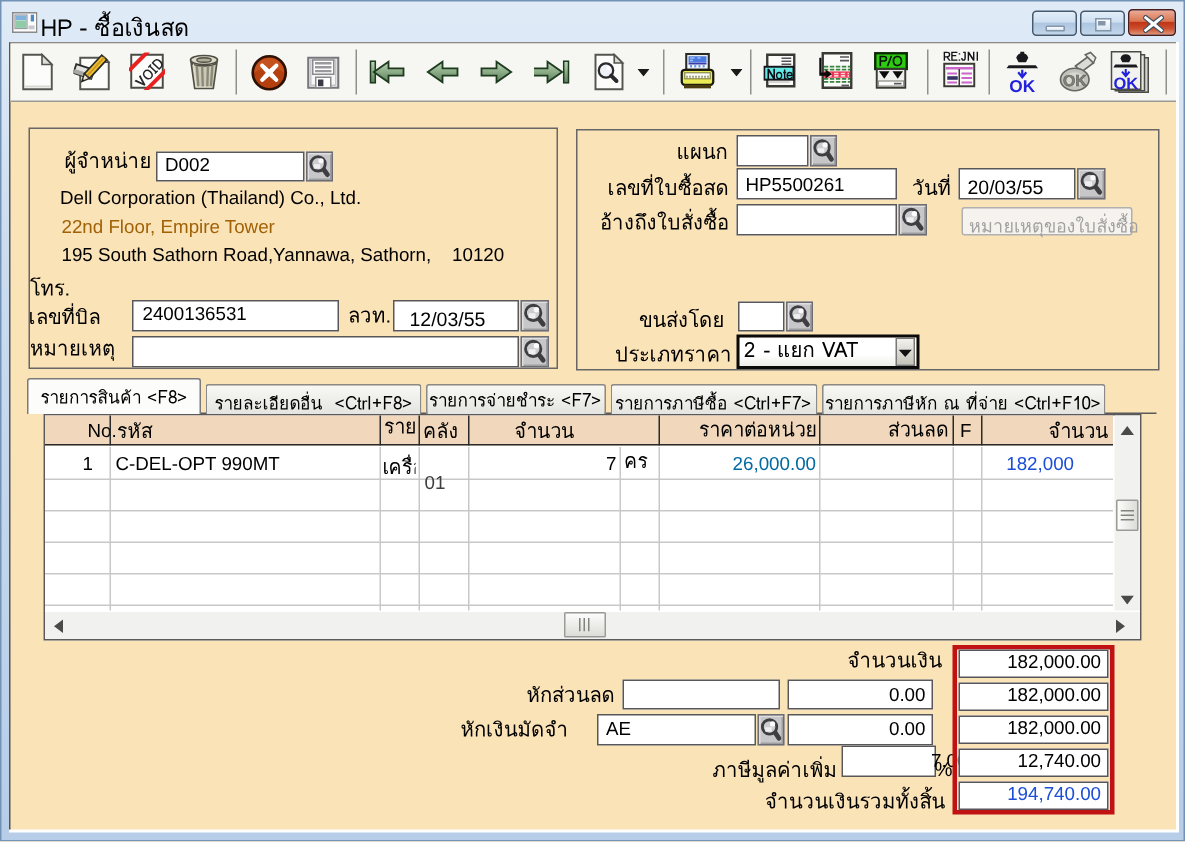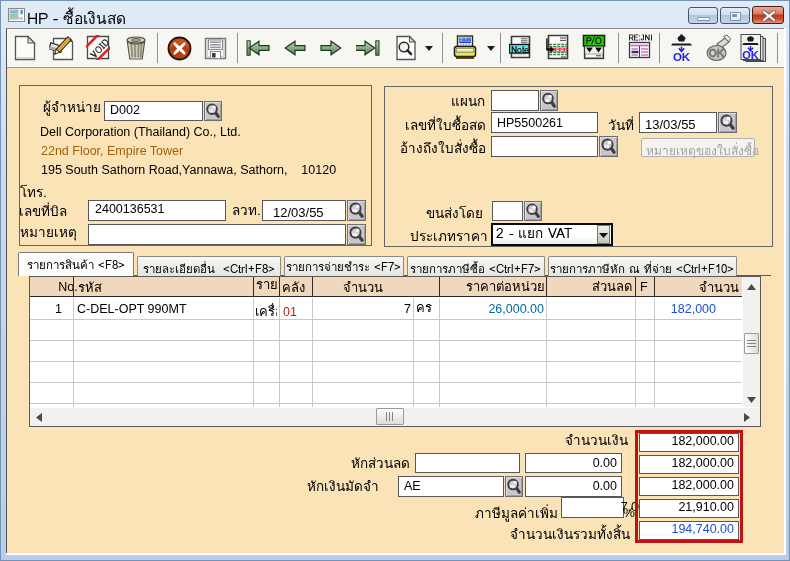--- a/index.html
+++ b/index.html
@@ -334,21 +334,21 @@
       </svg></div>
 <div style="position:absolute;left:405px;top:114px"><svg width="81" height="22" viewBox="0 0 81 22">
         <path d="M1.09 8.00L1.09 14.30C1.09 15.39 1.56 16.00 2.48 16.00C3.33 16.00 3.81 15.50 3.81 14.81C3.81 13.88 3.41 13.39 2.66 13.39C2.42 13.39 2.27 13.45 2.14 13.58L2.14 8.00ZM2.59 15.30C2.27 15.30 2.11 15.08 2.11 14.67C2.11 14.25 2.25 14.00 2.59 14.00C2.98 14.00 3.19 14.22 3.19 14.69C3.19 15.11 3.02 15.30 2.59 15.30ZM9.02 11.00C7.66 11.00 6.45 11.78 6.45 13.25L6.45 14.11C6.45 15.73 7.28 16.00 7.84 16.00C8.55 16.00 9.17 15.55 9.17 14.59C9.17 13.64 8.84 13.17 8.09 13.17C7.81 13.17 7.62 13.23 7.50 13.38L7.50 13.12C7.50 12.50 8.03 11.98 9.00 11.98C10.67 11.98 11.08 13.19 11.08 14.08L11.08 15.94L12.14 15.94L12.14 11.23C12.14 9.05 10.98 8.00 8.94 8.00C7.89 8.00 6.91 8.48 6.02 9.44L6.38 10.31C7.23 9.45 8.08 8.98 8.92 8.98C10.27 8.98 11.08 9.83 11.08 11.23L11.08 11.92C10.91 11.61 10.17 11.00 9.02 11.00ZM7.92 15.25C7.62 15.25 7.44 14.94 7.44 14.61C7.44 14.22 7.67 14.00 8.00 14.00C8.33 14.00 8.53 14.22 8.53 14.58C8.53 15.02 8.38 15.25 7.92 15.25ZM15.02 11.27C14.66 11.27 14.48 11.14 14.48 10.97C14.48 10.77 14.70 10.69 15.06 10.69C15.38 10.69 15.58 10.80 15.58 10.97C15.58 11.16 15.38 11.27 15.02 11.27ZM13.62 10.77C13.62 11.41 14.08 12.00 14.95 12.00C15.84 12.00 16.27 11.55 16.27 10.89C16.27 10.41 15.83 10.00 15.12 10.00C15.27 9.36 15.56 8.98 16.00 8.98C17.19 8.98 17.48 10.34 17.48 10.83C16.92 11.02 16.59 11.27 16.59 11.81L16.59 16.00L21.02 16.00L21.02 8.08L19.95 8.08L19.95 15.03L17.66 15.03L17.66 11.81C17.66 11.30 17.94 11.05 18.48 10.86C18.48 8.48 17.08 8.00 16.03 8.00C14.16 8.00 13.62 10.12 13.62 10.77ZM24.08 10.59L24.08 16.00L25.41 16.00L28.12 9.67C28.27 9.31 28.42 9.16 28.61 9.16C28.84 9.16 28.94 9.36 28.94 9.70L28.94 16.00L30.00 16.00L30.00 9.53C30.00 8.55 29.53 8.00 28.70 8.00C28.06 8.00 27.61 8.33 27.34 8.97L25.14 14.16L25.14 9.86C25.14 8.66 24.58 8.00 23.80 8.00C22.97 8.00 22.41 8.58 22.41 9.34C22.41 10.28 22.84 10.77 23.66 10.77C23.88 10.77 24.02 10.69 24.08 10.59ZM23.62 10.00C23.30 10.00 23.12 9.75 23.12 9.41C23.12 9.02 23.36 8.83 23.69 8.83C24.05 8.83 24.22 9.02 24.22 9.38C24.22 9.80 24.00 10.00 23.62 10.00ZM29.81 7.88C29.80 7.81 29.78 7.73 29.77 7.66L29.77 4.53L28.77 4.53L28.77 5.92C28.22 5.41 27.53 5.14 26.66 5.14C25.23 5.14 23.86 6.31 23.58 7.25C25.17 7.25 28.38 7.56 29.81 7.88ZM28.50 6.94C27.86 6.78 26.22 6.58 25.23 6.58C25.56 6.19 26.12 6.00 26.94 6.00C27.64 6.00 28.25 6.36 28.50 6.94ZM28.80 2.16L28.80 4.00L29.73 4.00L29.73 2.16ZM36.92 6.17C36.92 4.97 35.64 3.98 34.20 3.98C33.03 3.98 31.42 4.67 31.42 6.23C31.42 7.30 32.05 7.75 33.14 7.75C34.14 7.75 34.86 7.05 34.86 6.11C34.86 5.70 34.70 5.33 34.41 5.00C34.81 5.00 36.00 5.25 36.00 6.34C36.00 8.06 34.52 7.77 34.52 10.05L34.52 14.30C34.52 15.44 34.95 16.00 35.91 16.00C36.80 16.00 37.23 15.59 37.23 14.81C37.23 13.88 36.86 13.39 36.06 13.39C35.80 13.39 35.64 13.48 35.56 13.58L35.56 10.05C35.56 7.72 36.92 8.67 36.92 6.17ZM36.02 15.30C35.72 15.30 35.53 15.08 35.53 14.67C35.53 14.25 35.67 14.00 36.02 14.00C36.47 14.00 36.61 14.25 36.61 14.69C36.61 15.08 36.39 15.30 36.02 15.30ZM33.11 5.36C33.77 5.36 34.09 5.66 34.09 6.14C34.09 6.70 33.77 7.00 33.16 7.00C32.59 7.00 32.30 6.70 32.30 6.17C32.30 5.58 32.58 5.36 33.11 5.36ZM41.20 15.03L41.20 9.83C41.20 8.58 40.73 8.00 39.88 8.00C39.11 8.00 38.48 8.53 38.48 9.30C38.48 10.05 38.84 10.75 39.47 10.75C39.80 10.75 40.03 10.70 40.16 10.56L40.16 16.00L45.59 16.00L45.59 8.08L44.53 8.08L44.53 15.03ZM39.66 10.00C39.36 10.00 39.19 9.72 39.19 9.41C39.19 9.05 39.41 8.84 39.73 8.84C40.06 8.84 40.27 9.05 40.27 9.38C40.27 9.80 40.06 10.00 39.66 10.00ZM48.91 12.00C48.55 12.00 48.30 11.75 48.30 11.38C48.30 10.98 48.53 10.69 48.91 10.69C49.22 10.69 49.41 10.97 49.41 11.31C49.41 11.67 49.22 12.00 48.91 12.00ZM50.09 11.19C50.09 10.42 49.66 10.00 49.06 10.00C48.97 10.00 48.86 10.02 48.77 10.06C48.83 9.75 48.95 9.50 49.16 9.34L50.22 10.09L51.16 9.34C51.61 9.73 51.72 10.17 51.72 10.80C51.16 11.30 50.86 11.83 50.86 12.33L50.86 16.00L54.98 16.00L54.98 12.22C54.98 11.44 54.44 10.53 53.70 10.22C54.91 9.89 55.61 8.98 55.61 7.92L55.61 7.75L54.52 7.75L54.52 7.92C54.52 8.86 53.86 9.52 52.56 9.80C52.30 8.88 51.83 8.27 51.16 8.00L50.22 8.86C49.53 8.30 49.17 8.02 49.17 8.00C48.05 8.56 47.45 9.72 47.45 11.20C47.45 12.16 48.08 12.77 48.78 12.77C49.62 12.77 50.09 12.28 50.09 11.19ZM53.94 12.28L53.94 15.03L51.92 15.03L51.92 12.33C51.92 11.77 52.19 11.27 52.75 10.84C53.42 11.08 53.94 11.72 53.94 12.28ZM48.70 7.61C49.62 7.61 53.12 7.88 54.77 8.23L54.77 4.58L53.77 4.58L53.77 5.92C53.52 5.69 53.36 5.58 53.25 5.58L53.25 4.58L52.27 4.58L52.27 5.22C52.11 5.19 51.94 5.16 51.77 5.16C49.94 5.16 48.97 6.69 48.70 7.61ZM53.36 7.30C52.83 7.16 51.05 7.00 50.33 7.00C50.62 6.36 51.06 6.00 51.72 6.00C52.70 6.00 53.17 6.83 53.36 7.30ZM52.78 3.78C52.98 3.39 53.09 2.97 53.09 2.59C53.09 2.00 52.64 1.56 51.84 1.56C51.34 1.56 50.92 1.95 50.92 2.53C50.92 3.05 51.33 3.42 51.81 3.42C51.94 3.42 52.06 3.39 52.17 3.34C52.08 3.97 51.83 4.31 51.50 4.48L51.50 5.00C53.22 5.00 55.38 3.56 55.84 1.66L54.91 1.66C54.77 2.05 54.30 3.08 52.78 3.78ZM51.94 3.00C51.64 3.00 51.41 2.77 51.41 2.50C51.41 2.23 51.69 2.00 51.94 2.00C52.17 2.00 52.45 2.22 52.45 2.50C52.45 2.77 52.19 3.00 51.94 3.00ZM62.91 11.00C62.91 8.91 61.91 8.00 59.72 8.00C58.66 8.00 57.73 8.50 57.00 9.58L57.48 10.06C58.06 9.34 58.81 8.98 59.75 8.98C60.95 8.98 61.86 9.81 61.86 11.08L61.86 15.03L58.52 15.03L58.52 13.62C58.67 13.73 58.84 13.80 59.02 13.80C59.73 13.80 60.20 13.38 60.20 12.55C60.20 11.59 59.73 11.00 58.86 11.00C57.94 11.00 57.47 11.72 57.47 13.17L57.47 16.00L62.91 16.00ZM58.91 13.00C58.58 13.00 58.44 12.70 58.44 12.38C58.44 12.08 58.66 11.80 58.98 11.80C59.31 11.80 59.52 12.08 59.52 12.36C59.52 12.78 59.31 13.00 58.91 13.00ZM67.78 11.00C66.36 11.00 65.22 11.88 65.22 13.25L65.22 14.11C65.22 15.75 66.06 16.00 66.61 16.00C67.30 16.00 67.95 15.55 67.95 14.59C67.95 13.67 67.58 13.17 66.86 13.17C66.59 13.17 66.39 13.23 66.27 13.38L66.27 13.12C66.27 12.50 66.80 11.98 67.77 11.98C69.02 11.98 69.86 12.73 69.86 14.08L69.86 15.94L70.91 15.94L70.91 11.23C70.91 10.70 70.80 10.00 70.59 9.50C70.95 9.38 71.86 8.67 71.98 7.61L70.89 7.61C70.75 8.08 70.47 8.45 70.06 8.75C69.53 8.28 68.75 8.00 67.70 8.00C66.66 8.00 65.69 8.48 64.80 9.44L65.14 10.31C66.00 9.45 66.78 8.98 67.69 8.98C69.08 8.98 69.86 9.83 69.86 11.23L69.86 11.92C69.67 11.61 68.95 11.00 67.78 11.00ZM66.69 15.25C66.42 15.25 66.22 14.94 66.22 14.61C66.22 14.30 66.44 14.00 66.77 14.00C67.06 14.00 67.30 14.20 67.30 14.58C67.30 15.02 67.09 15.25 66.69 15.25ZM73.45 15.31L73.45 16.00L74.67 16.00C76.22 15.03 76.98 13.88 76.98 12.42C76.98 11.47 76.58 11.00 75.75 11.00C74.91 11.00 74.48 11.52 74.48 12.47C74.48 13.30 75.20 13.69 75.53 13.69C75.58 13.69 75.69 13.66 75.69 13.66C75.38 14.25 75.00 14.61 74.56 14.75C74.23 12.84 73.98 12.48 73.98 11.52C73.98 10.05 74.78 8.98 76.38 8.98C77.91 8.98 78.66 10.02 78.66 11.47L78.66 16.00L79.72 16.00L79.72 11.62C79.72 9.16 78.58 8.00 76.34 8.00C74.00 8.00 72.92 9.28 72.92 11.52C72.92 12.36 73.45 14.45 73.45 15.31ZM75.58 13.00C75.27 13.00 75.09 12.67 75.09 12.36C75.09 11.95 75.33 11.75 75.66 11.75C76.05 11.75 76.17 11.97 76.17 12.33C76.17 12.80 76.00 13.00 75.58 13.00Z" fill="#000000"></path>
       </svg></div>
 <div style="position:absolute;left:491px;top:112px;width:107px;height:21px;background:#fff;border:1px solid #58585A;"></div>
 <div style="position:absolute;left:497px;top:116.4px;font:12.5px 'Liberation Sans',sans-serif;color:#000;white-space:pre">HP5500261</div>
 <div style="position:absolute;left:608px;top:114px"><svg width="26" height="22" viewBox="0 0 26 22">
         <path d="M3.59 8.00C2.48 8.00 1.42 8.53 0.62 9.50L1.11 9.94C1.81 9.28 2.64 8.98 3.59 8.98C4.59 8.98 5.48 9.36 5.48 10.84L5.48 13.42C5.36 13.30 5.17 13.23 4.92 13.23C4.14 13.23 3.81 13.88 3.81 14.73C3.81 15.42 4.36 16.00 5.20 16.00C6.08 16.00 6.55 15.42 6.55 14.17L6.55 10.81C6.55 8.91 5.44 8.00 3.59 8.00ZM4.98 15.20C4.70 15.20 4.52 14.91 4.52 14.58C4.52 14.22 4.70 14.00 5.06 14.00C5.42 14.00 5.59 14.22 5.59 14.55C5.59 14.98 5.39 15.20 4.98 15.20ZM5.06 8.00C6.84 8.00 7.89 7.05 7.89 5.44L7.12 5.44C7.12 6.66 6.34 7.20 5.33 7.20C5.14 7.20 4.95 7.17 4.75 7.11C5.03 6.94 5.20 6.72 5.20 6.44C5.20 5.80 4.83 5.41 4.12 5.41C3.42 5.41 3.02 5.80 3.02 6.38C3.02 7.66 4.20 8.00 5.06 8.00ZM4.06 6.84C3.78 6.84 3.64 6.62 3.64 6.41C3.64 6.11 3.84 6.00 4.12 6.00C4.41 6.00 4.58 6.16 4.58 6.39C4.58 6.69 4.41 6.84 4.06 6.84ZM10.39 10.58L10.39 15.94L11.41 15.94L14.48 14.47C14.48 15.39 14.80 16.00 15.53 16.00C16.42 16.00 16.89 15.58 16.89 14.69C16.89 13.67 16.44 13.06 15.53 13.00L15.53 8.08L14.48 8.08L14.48 13.48L11.45 14.86L11.45 9.84C11.45 8.64 10.97 8.00 10.11 8.00C9.20 8.00 8.70 8.47 8.70 9.44C8.70 10.27 9.23 10.77 9.89 10.77C10.14 10.77 10.31 10.69 10.39 10.58ZM15.53 13.98C15.78 13.98 16.14 14.23 16.14 14.70C16.14 15.06 16.02 15.27 15.80 15.27C15.59 15.27 15.53 15.12 15.53 14.91ZM9.86 10.00C9.55 10.00 9.39 9.72 9.39 9.41C9.39 9.00 9.61 8.83 9.94 8.83C10.28 8.83 10.47 9.06 10.47 9.38C10.47 9.80 10.27 10.00 9.86 10.00ZM19.08 10.59L19.08 16.00L20.41 16.00L23.12 9.67C23.27 9.31 23.42 9.16 23.61 9.16C23.84 9.16 23.94 9.36 23.94 9.70L23.94 16.00L25.00 16.00L25.00 9.53C25.00 8.55 24.53 8.00 23.70 8.00C23.06 8.00 22.61 8.33 22.34 8.97L20.14 14.16L20.14 9.86C20.14 8.66 19.58 8.00 18.80 8.00C17.97 8.00 17.41 8.58 17.41 9.34C17.41 10.28 17.84 10.77 18.66 10.77C18.88 10.77 19.02 10.69 19.08 10.59ZM18.62 10.00C18.30 10.00 18.12 9.75 18.12 9.41C18.12 9.02 18.36 8.83 18.69 8.83C19.05 8.83 19.22 9.02 19.22 9.38C19.22 9.80 19.00 10.00 18.62 10.00ZM24.81 7.88C24.80 7.81 24.78 7.73 24.77 7.66L24.77 4.53L23.77 4.53L23.77 5.92C23.22 5.41 22.53 5.14 21.66 5.14C20.23 5.14 18.86 6.31 18.58 7.25C20.17 7.25 23.38 7.56 24.81 7.88ZM23.50 6.94C22.86 6.78 21.22 6.58 20.23 6.58C20.56 6.19 21.12 6.00 21.94 6.00C22.64 6.00 23.25 6.36 23.50 6.94ZM23.80 2.16L23.80 4.00L24.73 4.00L24.73 2.16Z" fill="#000000"></path>
       </svg></div>
 <div style="position:absolute;left:639px;top:112px;width:78px;height:21px;background:#fff;border:1px solid #58585A;"></div>
-<div style="position:absolute;left:645px;top:116.5px;font:13px 'Liberation Sans',sans-serif;color:#000;white-space:pre">13/03/55</div>
+<div style="position:absolute;left:645px;top:116.5px;font:13px 'Liberation Sans',sans-serif;color:#000;white-space:pre">20/03/55</div>
 <div style="position:absolute;left:718px;top:112px;width:19px;height:21px;border:1px solid #6E6E72;background:#C7C7C9;box-shadow:inset 1px 1px 0 #DFDFE1,inset -1px -1px 0 #9F9FA3"><svg width="17" height="19" viewBox="0 0 17 19">
         <line x1="11.305" y1="11.425" x2="14.11" y2="15.200000000000001" stroke="#3E3E42" stroke-width="3.2" stroke-linecap="round"></line>
         <circle cx="7.48" cy="7.6000000000000005" r="5.1" fill="#CDCDCF" stroke="#3E3E42" stroke-width="1.9"></circle>
         <circle cx="9.622" cy="5.458" r="1.8359999999999999" fill="#FBFBFD"></circle>
         <rect x="4.420000000000001" y="7.855" width="4.59" height="3.162" fill="#EFEFF1"></rect>
       </svg></div>
 <div style="position:absolute;left:400px;top:137px"><svg width="86" height="22" viewBox="0 0 86 22">
         <path d="M6.91 11.00C6.91 8.91 5.91 8.00 3.72 8.00C2.66 8.00 1.73 8.50 1.00 9.58L1.48 10.06C2.06 9.34 2.81 8.98 3.75 8.98C4.95 8.98 5.86 9.81 5.86 11.08L5.86 15.03L2.52 15.03L2.52 13.62C2.67 13.73 2.84 13.80 3.02 13.80C3.73 13.80 4.20 13.38 4.20 12.55C4.20 11.59 3.73 11.00 2.86 11.00C1.94 11.00 1.47 11.72 1.47 13.17L1.47 16.00L6.91 16.00ZM2.91 13.00C2.58 13.00 2.44 12.70 2.44 12.38C2.44 12.08 2.66 11.80 2.98 11.80C3.31 11.80 3.52 12.08 3.52 12.36C3.52 12.78 3.31 13.00 2.91 13.00ZM3.61 6.00C3.38 6.00 3.17 5.77 3.17 5.50C3.17 5.22 3.41 5.00 3.61 5.00C3.83 5.00 4.03 5.25 4.03 5.50C4.03 5.77 3.83 6.00 3.61 6.00ZM4.44 6.86C4.62 6.47 4.75 6.09 4.75 5.62C4.75 5.22 4.58 4.47 3.50 4.47C3.05 4.47 2.58 4.89 2.58 5.45C2.58 6.30 3.08 6.47 3.45 6.47C3.61 6.47 3.73 6.44 3.84 6.39C3.80 6.67 3.66 7.30 3.16 7.48L3.16 8.00C5.53 7.89 7.12 6.25 7.50 4.56L6.56 4.56C6.44 4.95 5.95 6.17 4.44 6.86ZM11.59 8.00C10.27 8.00 9.36 8.70 8.91 10.14L9.69 10.28C10.06 9.44 10.73 8.98 11.59 8.98C12.66 8.98 13.23 9.69 13.23 10.89L13.23 16.00L14.30 16.00L14.30 10.72C14.30 9.08 13.22 8.00 11.59 8.00ZM21.62 14.08L21.62 9.83C21.62 8.67 21.14 8.00 20.28 8.00C19.42 8.00 18.89 8.61 18.89 9.45C18.89 10.27 19.30 10.75 19.98 10.75C20.27 10.75 20.47 10.69 20.58 10.56L20.58 14.08C20.58 14.67 20.27 15.03 19.64 15.03C19.05 15.03 18.66 14.70 18.55 14.08L18.14 11.47L16.95 10.91L17.48 14.08C17.72 15.39 18.45 16.00 19.64 16.00C20.97 16.00 21.62 15.38 21.62 14.08ZM20.08 10.00C19.77 10.00 19.55 9.72 19.55 9.42C19.55 9.08 19.77 8.86 20.09 8.86C20.39 8.86 20.62 9.06 20.62 9.39C20.62 9.73 20.42 10.00 20.08 10.00ZM29.11 15.94L30.16 15.94L30.16 11.27C30.16 9.09 29.08 8.00 27.14 8.00C25.61 8.00 24.50 8.80 23.81 10.44C24.50 10.59 24.94 10.88 25.11 11.28C24.55 11.80 24.27 12.42 24.27 13.16L24.27 14.12C24.27 15.38 24.77 16.00 25.61 16.00C26.47 16.00 26.98 15.48 26.98 14.53C26.98 13.69 26.66 13.19 25.81 13.19C25.59 13.19 25.42 13.25 25.31 13.38L25.31 13.16C25.31 12.44 25.62 11.83 26.23 11.34C25.92 10.70 25.50 10.33 24.98 10.22C25.47 9.41 26.19 8.98 27.14 8.98C28.41 8.98 29.11 9.84 29.11 11.38ZM25.67 15.25C25.36 15.25 25.20 14.94 25.20 14.61C25.20 14.23 25.42 14.00 25.75 14.00C26.03 14.00 26.28 14.23 26.28 14.58C26.28 15.02 26.11 15.25 25.67 15.25ZM29.81 7.62C29.75 7.33 29.70 7.12 29.66 7.00C30.47 7.00 30.91 6.52 30.91 6.02C30.91 5.52 30.41 5.00 29.69 5.00C29.05 5.00 28.67 5.33 28.58 5.83C28.09 5.38 27.28 5.16 26.66 5.16C24.86 5.16 23.84 6.08 23.58 7.00C25.17 7.00 28.38 7.31 29.81 7.62ZM29.69 5.75C30.05 5.75 30.17 5.92 30.17 6.02C30.17 6.19 29.94 6.30 29.69 6.30C29.38 6.30 29.22 6.19 29.22 6.02C29.22 5.86 29.39 5.75 29.69 5.75ZM28.53 6.77C27.97 6.62 26.25 6.41 25.22 6.41C25.45 6.12 25.98 6.00 26.72 6.00C27.67 6.00 28.30 6.19 28.53 6.77ZM36.62 14.08L36.62 9.83C36.62 8.67 36.14 8.00 35.28 8.00C34.42 8.00 33.89 8.61 33.89 9.45C33.89 10.27 34.30 10.75 34.98 10.75C35.27 10.75 35.47 10.69 35.58 10.56L35.58 14.08C35.58 14.67 35.27 15.03 34.64 15.03C34.05 15.03 33.66 14.70 33.55 14.08L33.14 11.47L31.95 10.91L32.48 14.08C32.72 15.39 33.45 16.00 34.64 16.00C35.97 16.00 36.62 15.38 36.62 14.08ZM35.08 10.00C34.77 10.00 34.55 9.72 34.55 9.42C34.55 9.08 34.77 8.86 35.09 8.86C35.39 8.86 35.62 9.06 35.62 9.39C35.62 9.73 35.42 10.00 35.08 10.00ZM43.92 6.17C43.92 4.97 42.64 3.98 41.20 3.98C40.03 3.98 38.42 4.67 38.42 6.23C38.42 7.30 39.05 7.75 40.14 7.75C41.14 7.75 41.86 7.05 41.86 6.11C41.86 5.70 41.70 5.33 41.41 5.00C41.81 5.00 43.00 5.25 43.00 6.34C43.00 8.06 41.52 7.77 41.52 10.05L41.52 14.30C41.52 15.44 41.95 16.00 42.91 16.00C43.80 16.00 44.23 15.59 44.23 14.81C44.23 13.88 43.86 13.39 43.06 13.39C42.80 13.39 42.64 13.48 42.56 13.58L42.56 10.05C42.56 7.72 43.92 8.67 43.92 6.17ZM43.02 15.30C42.72 15.30 42.53 15.08 42.53 14.67C42.53 14.25 42.67 14.00 43.02 14.00C43.47 14.00 43.61 14.25 43.61 14.69C43.61 15.08 43.39 15.30 43.02 15.30ZM40.11 5.36C40.77 5.36 41.09 5.66 41.09 6.14C41.09 6.70 40.77 7.00 40.16 7.00C39.59 7.00 39.30 6.70 39.30 6.17C39.30 5.58 39.58 5.36 40.11 5.36ZM48.20 15.03L48.20 9.83C48.20 8.58 47.73 8.00 46.88 8.00C46.11 8.00 45.48 8.53 45.48 9.30C45.48 10.05 45.84 10.75 46.47 10.75C46.80 10.75 47.03 10.70 47.16 10.56L47.16 16.00L52.59 16.00L52.59 8.08L51.53 8.08L51.53 15.03ZM46.66 10.00C46.36 10.00 46.19 9.72 46.19 9.41C46.19 9.05 46.41 8.84 46.73 8.84C47.06 8.84 47.27 9.05 47.27 9.38C47.27 9.80 47.06 10.00 46.66 10.00ZM57.78 11.00C56.36 11.00 55.22 11.88 55.22 13.25L55.22 14.11C55.22 15.75 56.06 16.00 56.61 16.00C57.30 16.00 57.95 15.55 57.95 14.59C57.95 13.67 57.58 13.17 56.86 13.17C56.59 13.17 56.39 13.23 56.27 13.38L56.27 13.12C56.27 12.50 56.80 11.98 57.77 11.98C59.02 11.98 59.86 12.73 59.86 14.08L59.86 15.94L60.91 15.94L60.91 11.23C60.91 10.70 60.80 10.00 60.59 9.50C60.95 9.38 61.86 8.67 61.98 7.61L60.89 7.61C60.75 8.08 60.47 8.45 60.06 8.75C59.53 8.28 58.75 8.00 57.70 8.00C56.66 8.00 55.69 8.48 54.80 9.44L55.14 10.31C56.00 9.45 56.78 8.98 57.69 8.98C59.08 8.98 59.86 9.83 59.86 11.23L59.86 11.92C59.67 11.61 58.95 11.00 57.78 11.00ZM56.69 15.25C56.42 15.25 56.22 14.94 56.22 14.61C56.22 14.30 56.44 14.00 56.77 14.00C57.06 14.00 57.30 14.20 57.30 14.58C57.30 15.02 57.09 15.25 56.69 15.25ZM59.06 8.00C60.84 8.00 61.89 7.05 61.89 5.44L61.12 5.44C61.12 6.66 60.34 7.20 59.33 7.20C59.14 7.20 58.95 7.17 58.75 7.11C59.03 6.94 59.20 6.72 59.20 6.44C59.20 5.80 58.83 5.41 58.12 5.41C57.42 5.41 57.02 5.80 57.02 6.38C57.02 7.66 58.20 8.00 59.06 8.00ZM58.06 6.84C57.78 6.84 57.64 6.62 57.64 6.41C57.64 6.11 57.84 6.00 58.12 6.00C58.41 6.00 58.58 6.16 58.58 6.39C58.58 6.69 58.41 6.84 58.06 6.84ZM59.80 2.16L59.80 4.00L60.73 4.00L60.73 2.16ZM67.62 14.08L67.62 9.83C67.62 8.67 67.14 8.00 66.28 8.00C65.42 8.00 64.89 8.61 64.89 9.45C64.89 10.27 65.30 10.75 65.98 10.75C66.27 10.75 66.47 10.69 66.58 10.56L66.58 14.08C66.58 14.67 66.27 15.03 65.64 15.03C65.05 15.03 64.66 14.70 64.55 14.08L64.14 11.47L62.95 10.91L63.48 14.08C63.72 15.39 64.45 16.00 65.64 16.00C66.97 16.00 67.62 15.38 67.62 14.08ZM66.08 10.00C65.77 10.00 65.55 9.72 65.55 9.42C65.55 9.08 65.77 8.86 66.09 8.86C66.39 8.86 66.62 9.06 66.62 9.39C66.62 9.73 66.42 10.00 66.08 10.00ZM70.91 12.00C70.55 12.00 70.30 11.75 70.30 11.38C70.30 10.98 70.53 10.69 70.91 10.69C71.22 10.69 71.41 10.97 71.41 11.31C71.41 11.67 71.22 12.00 70.91 12.00ZM72.09 11.19C72.09 10.42 71.66 10.00 71.06 10.00C70.97 10.00 70.86 10.02 70.77 10.06C70.83 9.75 70.95 9.50 71.16 9.34L72.22 10.09L73.16 9.34C73.61 9.73 73.72 10.17 73.72 10.80C73.16 11.30 72.86 11.83 72.86 12.33L72.86 16.00L76.98 16.00L76.98 12.22C76.98 11.44 76.44 10.53 75.70 10.22C76.91 9.89 77.61 8.98 77.61 7.92L77.61 7.75L76.52 7.75L76.52 7.92C76.52 8.86 75.86 9.52 74.56 9.80C74.30 8.88 73.83 8.27 73.16 8.00L72.22 8.86C71.53 8.30 71.17 8.02 71.17 8.00C70.05 8.56 69.45 9.72 69.45 11.20C69.45 12.16 70.08 12.77 70.78 12.77C71.62 12.77 72.09 12.28 72.09 11.19ZM75.94 12.28L75.94 15.03L73.92 15.03L73.92 12.33C73.92 11.77 74.19 11.27 74.75 10.84C75.42 11.08 75.94 11.72 75.94 12.28ZM70.70 7.61C71.62 7.61 75.12 7.88 76.77 8.23L76.77 4.58L75.77 4.58L75.77 5.92C75.52 5.69 75.36 5.58 75.25 5.58L75.25 4.58L74.27 4.58L74.27 5.22C74.11 5.19 73.94 5.16 73.77 5.16C71.94 5.16 70.97 6.69 70.70 7.61ZM75.36 7.30C74.83 7.16 73.05 7.00 72.33 7.00C72.62 6.36 73.06 6.00 73.72 6.00C74.70 6.00 75.17 6.83 75.36 7.30ZM74.78 3.78C74.98 3.39 75.09 2.97 75.09 2.59C75.09 2.00 74.64 1.56 73.84 1.56C73.34 1.56 72.92 1.95 72.92 2.53C72.92 3.05 73.33 3.42 73.81 3.42C73.94 3.42 74.06 3.39 74.17 3.34C74.08 3.97 73.83 4.31 73.50 4.48L73.50 5.00C75.22 5.00 77.38 3.56 77.84 1.66L76.91 1.66C76.77 2.05 76.30 3.08 74.78 3.78ZM73.94 3.00C73.64 3.00 73.41 2.77 73.41 2.50C73.41 2.23 73.69 2.00 73.94 2.00C74.17 2.00 74.45 2.22 74.45 2.50C74.45 2.77 74.19 3.00 73.94 3.00ZM84.91 11.00C84.91 8.91 83.91 8.00 81.72 8.00C80.66 8.00 79.73 8.50 79.00 9.58L79.48 10.06C80.06 9.34 80.81 8.98 81.75 8.98C82.95 8.98 83.86 9.81 83.86 11.08L83.86 15.03L80.52 15.03L80.52 13.62C80.67 13.73 80.84 13.80 81.02 13.80C81.73 13.80 82.20 13.38 82.20 12.55C82.20 11.59 81.73 11.00 80.86 11.00C79.94 11.00 79.47 11.72 79.47 13.17L79.47 16.00L84.91 16.00ZM80.91 13.00C80.58 13.00 80.44 12.70 80.44 12.38C80.44 12.08 80.66 11.80 80.98 11.80C81.31 11.80 81.52 12.08 81.52 12.36C81.52 12.78 81.31 13.00 80.91 13.00Z" fill="#000000"></path>
       </svg></div>
 <div style="position:absolute;left:491px;top:136px;width:107px;height:21px;background:#fff;border:1px solid #58585A;"></div>
@@ -449,21 +449,21 @@
     <div style="position:absolute;left:30px;top:319px;width:712px;height:1px;background:#C8C8C8"></div>
     <div style="position:absolute;left:30px;top:340px;width:712px;height:1px;background:#C8C8C8"></div>
     <div style="position:absolute;left:30px;top:361px;width:712px;height:1px;background:#C8C8C8"></div>
     <div style="position:absolute;left:30px;top:382px;width:712px;height:1px;background:#C8C8C8"></div>
     <div style="position:absolute;left:30px;top:403px;width:712px;height:1px;background:#C8C8C8"></div>
     <div style="position:absolute;left:62px;top:301.6px;font:12.5px 'Liberation Sans',sans-serif;color:#000;white-space:pre;transform:translateX(-100%)">1</div>
     <div style="position:absolute;left:77px;top:301.6px;font:12.5px 'Liberation Sans',sans-serif;color:#000;white-space:pre">C-DEL-OPT 990MT</div>
     <div style="position:absolute;left:255px;top:301px;width:22px;overflow:hidden"><svg width="34" height="21" viewBox="0 0 34 21">
         <path d="M1.05 7.00L1.05 13.30C1.05 14.42 1.50 15.00 2.39 15.00C3.20 15.00 3.67 14.52 3.67 13.83C3.67 12.88 3.28 12.42 2.55 12.42C2.33 12.42 2.17 12.47 2.06 12.59L2.06 7.00ZM2.50 14.33C2.19 14.33 2.03 14.11 2.03 13.69C2.03 13.27 2.17 13.00 2.50 13.00C2.88 13.00 3.08 13.22 3.08 13.70C3.08 14.12 2.91 14.33 2.50 14.33ZM8.56 10.00C8.12 10.00 6.80 10.30 6.41 13.33C6.19 12.39 6.05 11.50 6.05 10.64C6.05 9.06 6.80 7.95 8.31 7.95C9.81 7.95 10.56 9.06 10.56 10.61L10.56 15.00L11.58 15.00L11.58 10.61C11.58 8.16 10.45 7.00 8.28 7.00C6.12 7.00 5.03 8.20 5.03 10.47C5.03 12.09 5.55 12.94 5.55 14.30L5.55 15.00L6.88 15.00C7.11 13.84 7.39 12.91 7.73 12.23C7.89 12.56 8.27 12.75 8.66 12.75C9.22 12.75 9.83 12.36 9.83 11.31C9.83 10.66 9.58 10.00 8.56 10.00ZM8.67 12.00C8.34 12.00 8.16 11.75 8.16 11.39C8.16 11.00 8.36 10.78 8.70 10.78C9.03 10.78 9.20 11.05 9.20 11.39C9.20 11.70 9.03 12.00 8.67 12.00ZM15.20 8.86C15.47 8.25 15.97 7.95 16.55 7.95C17.64 8.41 17.91 8.95 18.97 8.95C19.12 8.95 19.25 8.94 19.36 8.89L19.59 7.95C19.42 7.98 19.27 8.00 19.09 8.00C18.27 7.55 17.73 7.00 16.62 7.00C15.09 7.00 14.09 7.83 13.66 9.64C15.19 9.89 16.30 10.14 16.98 10.39C17.41 10.55 17.58 11.00 17.58 11.30L17.58 12.47C17.45 12.36 17.28 12.33 17.06 12.33C16.42 12.33 16.11 12.88 16.11 13.66C16.11 14.58 16.53 15.00 17.33 15.00C18.31 15.00 18.59 14.45 18.59 12.84L18.59 10.98C18.59 9.81 17.34 9.34 15.20 8.86ZM17.25 14.25C17.03 14.25 16.80 13.94 16.80 13.61C16.80 13.22 16.98 13.00 17.33 13.00C17.67 13.00 17.83 13.30 17.83 13.58C17.83 14.02 17.62 14.25 17.25 14.25ZM12.98 6.58C13.86 6.58 17.22 6.84 18.81 7.19L18.81 3.64L17.86 3.64L17.86 4.92C17.61 4.70 17.45 4.59 17.36 4.59L17.36 3.62L16.41 3.62L16.41 4.25C16.25 4.22 16.09 4.19 15.92 4.19C14.16 4.19 13.23 5.69 12.98 6.58ZM17.45 6.28C16.95 6.16 15.22 6.00 14.53 6.00C14.81 5.36 15.25 5.00 15.88 5.00C16.83 5.00 17.28 5.83 17.45 6.28ZM17.15 2.00L17.15 3.78L18.06 3.78L18.06 2.00ZM26.66 10.00C26.66 7.88 25.69 7.00 23.58 7.00C22.55 7.00 21.67 7.48 20.95 8.55L21.42 9.05C21.98 8.31 22.72 7.95 23.61 7.95C24.77 7.95 25.64 8.80 25.64 10.08L25.64 14.06L22.42 14.06L22.42 12.61C22.58 12.72 22.73 12.77 22.91 12.77C23.59 12.77 24.05 12.36 24.05 11.53C24.05 10.56 23.59 10.00 22.77 10.00C21.86 10.00 21.41 10.69 21.41 12.17L21.41 15.00L26.66 15.00ZM22.80 12.00C22.48 12.00 22.34 11.70 22.34 11.36C22.34 11.06 22.56 10.77 22.88 10.77C23.19 10.77 23.38 11.06 23.38 11.34C23.38 11.78 23.19 12.00 22.80 12.00ZM33.42 13.11L33.42 8.81C33.42 7.64 32.94 7.00 32.12 7.00C31.30 7.00 30.78 7.58 30.78 8.44C30.78 9.27 31.17 9.72 31.83 9.72C32.11 9.72 32.30 9.66 32.41 9.55L32.41 13.11C32.41 13.70 32.11 14.06 31.50 14.06C30.94 14.06 30.55 13.73 30.45 13.11L30.06 10.45L28.91 9.89L29.44 13.11C29.66 14.42 30.36 15.00 31.50 15.00C32.78 15.00 33.42 14.41 33.42 13.11ZM31.92 9.00C31.62 9.00 31.41 8.72 31.41 8.41C31.41 8.05 31.62 7.83 31.95 7.83C32.23 7.83 32.45 8.03 32.45 8.38C32.45 8.72 32.27 9.00 31.92 9.00Z" fill="#000000"></path>
       </svg></div>
-    <div style="position:absolute;left:283px;top:305px;font:12.5px 'Liberation Sans',sans-serif;color:#b91c1c;white-space:pre">01</div>
+    <div style="position:absolute;left:283px;top:315px;font:12.5px 'Liberation Sans',sans-serif;color:#404040;white-space:pre">01</div>
     <div style="position:absolute;left:411px;top:301.6px;font:12.5px 'Liberation Sans',sans-serif;color:#000;white-space:pre;transform:translateX(-100%)">7</div>
     <div style="position:absolute;left:416px;top:297px"><svg width="16" height="21" viewBox="0 0 16 21">
         <path d="M4.56 10.00C4.12 10.00 2.80 10.30 2.41 13.33C2.19 12.39 2.05 11.50 2.05 10.64C2.05 9.06 2.80 7.95 4.31 7.95C5.81 7.95 6.56 9.06 6.56 10.61L6.56 15.00L7.58 15.00L7.58 10.61C7.58 8.16 6.45 7.00 4.28 7.00C2.12 7.00 1.03 8.20 1.03 10.47C1.03 12.09 1.55 12.94 1.55 14.30L1.55 15.00L2.88 15.00C3.11 13.84 3.39 12.91 3.73 12.23C3.89 12.56 4.27 12.75 4.66 12.75C5.22 12.75 5.83 12.36 5.83 11.31C5.83 10.66 5.58 10.00 4.56 10.00ZM4.67 12.00C4.34 12.00 4.16 11.75 4.16 11.39C4.16 11.00 4.36 10.78 4.70 10.78C5.03 10.78 5.20 11.05 5.20 11.39C5.20 11.70 5.03 12.00 4.67 12.00ZM11.20 8.86C11.47 8.25 11.97 7.95 12.55 7.95C13.64 8.41 13.91 8.95 14.97 8.95C15.12 8.95 15.25 8.94 15.36 8.89L15.59 7.95C15.42 7.98 15.27 8.00 15.09 8.00C14.27 7.55 13.73 7.00 12.62 7.00C11.09 7.00 10.09 7.83 9.66 9.64C11.19 9.89 12.30 10.14 12.98 10.39C13.41 10.55 13.58 11.00 13.58 11.30L13.58 12.47C13.45 12.36 13.28 12.33 13.06 12.33C12.42 12.33 12.11 12.88 12.11 13.66C12.11 14.58 12.53 15.00 13.33 15.00C14.31 15.00 14.59 14.45 14.59 12.84L14.59 10.98C14.59 9.81 13.34 9.34 11.20 8.86ZM13.25 14.25C13.03 14.25 12.80 13.94 12.80 13.61C12.80 13.22 12.98 13.00 13.33 13.00C13.67 13.00 13.83 13.30 13.83 13.58C13.83 14.02 13.62 14.25 13.25 14.25Z" fill="#000000"></path>
       </svg></div>
     <div style="position:absolute;left:544px;top:301.6px;font:12.5px 'Liberation Sans',sans-serif;color:#0369a1;white-space:pre;transform:translateX(-100%)">26,000.00</div>
     <div style="position:absolute;left:716px;top:301.6px;font:12.5px 'Liberation Sans',sans-serif;color:#1d4ed8;white-space:pre;transform:translateX(-100%)">182,000</div>
     <div style="position:absolute;left:743px;top:277px;width:17px;height:130px;background:#F1F1EF"></div>
     <svg style="position:absolute;left:747px;top:284px" width="9" height="6">
       <path d="M4.5 0 L9 6 H0 Z" fill="#4A4A4A"></path>
     </svg>
@@ -525,15 +525,15 @@
         <path d="M4.14 14.12L4.14 12.62C4.14 11.55 3.69 11.00 2.80 11.00C1.94 11.00 1.41 11.55 1.41 12.45C1.41 13.25 1.94 13.73 2.58 13.73C2.84 13.73 3.00 13.66 3.08 13.55L3.08 14.12C3.08 15.36 3.70 16.00 4.92 16.00C6.16 16.00 6.77 15.38 6.77 14.14L6.77 11.09C6.77 8.97 5.66 8.00 3.77 8.00C2.56 8.00 1.52 8.55 0.62 9.70L1.22 10.27C1.94 9.45 2.78 8.98 3.77 8.98C4.95 8.98 5.72 9.92 5.72 11.27L5.72 14.14C5.72 14.72 5.45 15.03 4.92 15.03C4.41 15.03 4.14 14.72 4.14 14.12ZM2.56 13.00C2.28 13.00 2.09 12.72 2.09 12.42C2.09 12.08 2.31 11.86 2.66 11.86C2.97 11.86 3.17 12.11 3.17 12.39C3.17 12.80 2.97 13.00 2.56 13.00ZM6.02 5.00C5.09 5.00 4.52 5.61 4.52 6.50C4.52 7.47 5.12 8.00 6.02 8.00C7.02 8.00 7.56 7.41 7.56 6.50C7.56 5.61 6.97 5.00 6.02 5.00ZM6.05 5.98C6.39 5.98 6.62 6.17 6.62 6.53C6.62 6.88 6.39 7.09 6.05 7.09C5.69 7.09 5.48 6.89 5.48 6.53C5.48 6.19 5.70 5.98 6.05 5.98ZM11.59 8.00C10.27 8.00 9.36 8.70 8.91 10.14L9.69 10.28C10.06 9.44 10.73 8.98 11.59 8.98C12.66 8.98 13.23 9.69 13.23 10.89L13.23 16.00L14.30 16.00L14.30 10.72C14.30 9.08 13.22 8.00 11.59 8.00ZM18.39 10.58L18.39 15.94L19.41 15.94L22.48 14.47C22.48 15.39 22.80 16.00 23.53 16.00C24.42 16.00 24.89 15.58 24.89 14.69C24.89 13.67 24.44 13.06 23.53 13.00L23.53 8.08L22.48 8.08L22.48 13.48L19.45 14.86L19.45 9.84C19.45 8.64 18.97 8.00 18.11 8.00C17.20 8.00 16.70 8.47 16.70 9.44C16.70 10.27 17.23 10.77 17.89 10.77C18.14 10.77 18.31 10.69 18.39 10.58ZM23.53 13.98C23.78 13.98 24.14 14.23 24.14 14.70C24.14 15.06 24.02 15.27 23.80 15.27C23.59 15.27 23.53 15.12 23.53 14.91ZM17.86 10.00C17.55 10.00 17.39 9.72 17.39 9.41C17.39 9.00 17.61 8.83 17.94 8.83C18.28 8.83 18.47 9.06 18.47 9.38C18.47 9.80 18.27 10.00 17.86 10.00ZM28.59 8.00C27.48 8.00 26.42 8.53 25.62 9.50L26.11 9.94C26.81 9.28 27.64 8.98 28.59 8.98C29.59 8.98 30.48 9.36 30.48 10.84L30.48 13.42C30.36 13.30 30.17 13.23 29.92 13.23C29.14 13.23 28.81 13.88 28.81 14.73C28.81 15.42 29.36 16.00 30.20 16.00C31.08 16.00 31.55 15.42 31.55 14.17L31.55 10.81C31.55 8.91 30.44 8.00 28.59 8.00ZM29.98 15.20C29.70 15.20 29.52 14.91 29.52 14.58C29.52 14.22 29.70 14.00 30.06 14.00C30.42 14.00 30.59 14.22 30.59 14.55C30.59 14.98 30.39 15.20 29.98 15.20ZM35.39 10.58L35.39 15.94L36.41 15.94L39.48 14.47C39.48 15.39 39.80 16.00 40.53 16.00C41.42 16.00 41.89 15.58 41.89 14.69C41.89 13.67 41.44 13.06 40.53 13.00L40.53 8.08L39.48 8.08L39.48 13.48L36.45 14.86L36.45 9.84C36.45 8.64 35.97 8.00 35.11 8.00C34.20 8.00 33.70 8.47 33.70 9.44C33.70 10.27 34.23 10.77 34.89 10.77C35.14 10.77 35.31 10.69 35.39 10.58ZM40.53 13.98C40.78 13.98 41.14 14.23 41.14 14.70C41.14 15.06 41.02 15.27 40.80 15.27C40.59 15.27 40.53 15.12 40.53 14.91ZM34.86 10.00C34.55 10.00 34.39 9.72 34.39 9.41C34.39 9.00 34.61 8.83 34.94 8.83C35.28 8.83 35.47 9.06 35.47 9.38C35.47 9.80 35.27 10.00 34.86 10.00ZM43.09 8.00L43.09 14.30C43.09 15.39 43.56 16.00 44.48 16.00C45.33 16.00 45.81 15.50 45.81 14.81C45.81 13.88 45.41 13.39 44.66 13.39C44.42 13.39 44.27 13.45 44.14 13.58L44.14 8.00ZM44.59 15.30C44.27 15.30 44.11 15.08 44.11 14.67C44.11 14.25 44.25 14.00 44.59 14.00C44.98 14.00 45.19 14.22 45.19 14.69C45.19 15.11 45.02 15.30 44.59 15.30ZM52.62 14.08L52.62 9.83C52.62 8.67 52.14 8.00 51.28 8.00C50.42 8.00 49.89 8.61 49.89 9.45C49.89 10.27 50.30 10.75 50.98 10.75C51.27 10.75 51.47 10.69 51.58 10.56L51.58 14.08C51.58 14.67 51.27 15.03 50.64 15.03C50.05 15.03 49.66 14.70 49.55 14.08L49.14 11.47L47.95 10.91L48.48 14.08C48.72 15.39 49.45 16.00 50.64 16.00C51.97 16.00 52.62 15.38 52.62 14.08ZM51.08 10.00C50.77 10.00 50.55 9.72 50.55 9.42C50.55 9.08 50.77 8.86 51.09 8.86C51.39 8.86 51.62 9.06 51.62 9.39C51.62 9.73 51.42 10.00 51.08 10.00ZM46.58 7.61C47.16 7.61 50.66 7.77 52.81 8.23C52.56 6.59 51.47 5.25 49.66 5.25C48.11 5.25 47.02 6.34 46.58 7.61ZM51.59 7.36C51.30 7.30 48.97 7.00 48.08 7.00C48.45 6.34 49.02 6.00 49.77 6.00C50.70 6.00 51.20 6.58 51.59 7.36ZM56.39 10.58L56.39 15.94L57.41 15.94L60.48 14.47C60.48 15.39 60.80 16.00 61.53 16.00C62.42 16.00 62.89 15.58 62.89 14.69C62.89 13.67 62.44 13.06 61.53 13.00L61.53 8.08L60.48 8.08L60.48 13.48L57.45 14.86L57.45 9.84C57.45 8.64 56.97 8.00 56.11 8.00C55.20 8.00 54.70 8.47 54.70 9.44C54.70 10.27 55.23 10.77 55.89 10.77C56.14 10.77 56.31 10.69 56.39 10.58ZM61.53 13.98C61.78 13.98 62.14 14.23 62.14 14.70C62.14 15.06 62.02 15.27 61.80 15.27C61.59 15.27 61.53 15.12 61.53 14.91ZM55.86 10.00C55.55 10.00 55.39 9.72 55.39 9.41C55.39 9.00 55.61 8.83 55.94 8.83C56.28 8.83 56.47 9.06 56.47 9.38C56.47 9.80 56.27 10.00 55.86 10.00ZM65.28 9.89C65.56 9.28 66.08 8.98 66.69 8.98C67.81 8.42 68.09 8.98 69.19 8.98C69.36 8.98 69.48 8.97 69.59 8.92L69.86 7.95C69.67 7.98 69.50 8.00 69.33 8.00C68.47 8.58 67.92 8.00 66.77 8.00C65.17 8.00 64.12 8.86 63.67 10.66C65.27 10.91 66.42 11.14 67.14 11.39C67.58 11.55 67.77 11.98 67.77 12.28L67.77 13.44C67.62 13.33 67.45 13.31 67.22 13.31C66.55 13.31 66.22 13.88 66.22 14.64C66.22 15.56 66.66 16.00 67.50 16.00C68.52 16.00 68.81 15.44 68.81 13.83L68.81 11.97C68.81 10.81 67.52 10.36 65.28 9.89ZM67.42 15.22C67.19 15.22 66.94 14.92 66.94 14.59C66.94 14.20 67.14 14.00 67.50 14.00C67.84 14.00 68.02 14.30 68.02 14.56C68.02 15.00 67.81 15.22 67.42 15.22ZM73.59 8.00C72.48 8.00 71.42 8.53 70.62 9.50L71.11 9.94C71.81 9.28 72.64 8.98 73.59 8.98C74.59 8.98 75.48 9.36 75.48 10.84L75.48 13.42C75.36 13.30 75.17 13.23 74.92 13.23C74.14 13.23 73.81 13.88 73.81 14.73C73.81 15.42 74.36 16.00 75.20 16.00C76.08 16.00 76.55 15.42 76.55 14.17L76.55 10.81C76.55 8.91 75.44 8.00 73.59 8.00ZM74.98 15.20C74.70 15.20 74.52 14.91 74.52 14.58C74.52 14.22 74.70 14.00 75.06 14.00C75.42 14.00 75.59 14.22 75.59 14.55C75.59 14.98 75.39 15.20 74.98 15.20ZM80.44 13.00C79.58 13.00 79.11 13.55 79.11 14.59C79.11 15.53 79.59 16.00 80.44 16.00C81.05 16.00 81.50 15.66 81.50 14.98L81.50 14.34L84.52 15.94L85.58 15.94L85.58 8.08L84.53 8.08L84.53 14.89L81.50 13.25L81.50 9.83C81.50 8.59 81.03 8.00 80.09 8.00C79.27 8.00 78.77 8.53 78.77 9.30C78.77 10.23 79.27 10.77 79.97 10.77C80.19 10.77 80.34 10.69 80.44 10.56ZM80.44 13.78L80.44 14.80C80.44 15.06 80.39 15.20 80.19 15.20C79.94 15.20 79.83 14.95 79.83 14.61C79.83 14.06 80.02 13.78 80.44 13.78ZM79.94 10.00C79.69 10.00 79.47 9.72 79.47 9.41C79.47 9.05 79.69 8.84 80.02 8.84C80.41 8.84 80.55 9.05 80.55 9.38C80.55 9.80 80.33 10.00 79.94 10.00ZM89.08 10.59L89.08 16.00L90.41 16.00L93.12 9.67C93.27 9.31 93.42 9.16 93.61 9.16C93.84 9.16 93.94 9.36 93.94 9.70L93.94 16.00L95.00 16.00L95.00 9.53C95.00 8.55 94.53 8.00 93.70 8.00C93.06 8.00 92.61 8.33 92.34 8.97L90.14 14.16L90.14 9.86C90.14 8.66 89.58 8.00 88.80 8.00C87.97 8.00 87.41 8.58 87.41 9.34C87.41 10.28 87.84 10.77 88.66 10.77C88.88 10.77 89.02 10.69 89.08 10.59ZM88.62 10.00C88.30 10.00 88.12 9.75 88.12 9.41C88.12 9.02 88.36 8.83 88.69 8.83C89.05 8.83 89.22 9.02 89.22 9.38C89.22 9.80 89.00 10.00 88.62 10.00ZM93.06 8.00C94.84 8.00 95.89 7.05 95.89 5.44L95.12 5.44C95.12 6.66 94.34 7.20 93.33 7.20C93.14 7.20 92.95 7.17 92.75 7.11C93.03 6.94 93.20 6.72 93.20 6.44C93.20 5.80 92.83 5.41 92.12 5.41C91.42 5.41 91.02 5.80 91.02 6.38C91.02 7.66 92.20 8.00 93.06 8.00ZM92.06 6.84C91.78 6.84 91.64 6.62 91.64 6.41C91.64 6.11 91.84 6.00 92.12 6.00C92.41 6.00 92.58 6.16 92.58 6.39C92.58 6.69 92.41 6.84 92.06 6.84ZM93.53 3.78C93.73 3.39 93.84 2.97 93.84 2.59C93.84 2.00 93.39 1.56 92.59 1.56C92.09 1.56 91.67 1.95 91.67 2.53C91.67 3.05 92.08 3.42 92.56 3.42C92.69 3.42 92.81 3.39 92.92 3.34C92.83 3.97 92.58 4.31 92.25 4.48L92.25 5.00C93.97 5.00 96.12 3.56 96.59 1.66L95.66 1.66C95.52 2.05 95.05 3.08 93.53 3.78ZM92.69 3.00C92.39 3.00 92.16 2.77 92.16 2.50C92.16 2.23 92.44 2.00 92.69 2.00C92.92 2.00 93.20 2.22 93.20 2.50C93.20 2.77 92.94 3.00 92.69 3.00ZM101.62 14.08L101.62 9.83C101.62 8.67 101.14 8.00 100.28 8.00C99.42 8.00 98.89 8.61 98.89 9.45C98.89 10.27 99.30 10.75 99.98 10.75C100.27 10.75 100.47 10.69 100.58 10.56L100.58 14.08C100.58 14.67 100.27 15.03 99.64 15.03C99.05 15.03 98.66 14.70 98.55 14.08L98.14 11.47L96.95 10.91L97.48 14.08C97.72 15.39 98.45 16.00 99.64 16.00C100.97 16.00 101.62 15.38 101.62 14.08ZM100.08 10.00C99.77 10.00 99.55 9.72 99.55 9.42C99.55 9.08 99.77 8.86 100.09 8.86C100.39 8.86 100.62 9.06 100.62 9.39C100.62 9.73 100.42 10.00 100.08 10.00ZM106.78 11.00C105.36 11.00 104.22 11.88 104.22 13.25L104.22 14.11C104.22 15.75 105.06 16.00 105.61 16.00C106.30 16.00 106.95 15.55 106.95 14.59C106.95 13.67 106.58 13.17 105.86 13.17C105.59 13.17 105.39 13.23 105.27 13.38L105.27 13.12C105.27 12.50 105.80 11.98 106.77 11.98C108.02 11.98 108.86 12.73 108.86 14.08L108.86 15.94L109.91 15.94L109.91 11.23C109.91 10.70 109.80 10.00 109.59 9.50C109.95 9.38 110.86 8.67 110.98 7.61L109.89 7.61C109.75 8.08 109.47 8.45 109.06 8.75C108.53 8.28 107.75 8.00 106.70 8.00C105.66 8.00 104.69 8.48 103.80 9.44L104.14 10.31C105.00 9.45 105.78 8.98 106.69 8.98C108.08 8.98 108.86 9.83 108.86 11.23L108.86 11.92C108.67 11.61 107.95 11.00 106.78 11.00ZM105.69 15.25C105.42 15.25 105.22 14.94 105.22 14.61C105.22 14.30 105.44 14.00 105.77 14.00C106.06 14.00 106.30 14.20 106.30 14.58C106.30 15.02 106.09 15.25 105.69 15.25ZM103.58 7.61C104.16 7.61 107.66 7.77 109.81 8.23C109.56 6.59 108.47 5.25 106.66 5.25C105.11 5.25 104.02 6.34 103.58 7.61ZM108.59 7.36C108.30 7.30 105.97 7.00 105.08 7.00C105.45 6.34 106.02 6.00 106.77 6.00C107.70 6.00 108.20 6.58 108.59 7.36ZM108.47 3.78C108.67 3.39 108.78 2.97 108.78 2.59C108.78 2.00 108.33 1.56 107.53 1.56C107.03 1.56 106.61 1.95 106.61 2.53C106.61 3.05 107.02 3.42 107.50 3.42C107.62 3.42 107.75 3.39 107.86 3.34C107.77 3.97 107.52 4.31 107.19 4.48L107.19 5.00C108.91 5.00 111.06 3.56 111.53 1.66L110.59 1.66C110.45 2.05 109.98 3.08 108.47 3.78ZM107.62 3.00C107.33 3.00 107.09 2.77 107.09 2.50C107.09 2.23 107.38 2.00 107.62 2.00C107.86 2.00 108.14 2.22 108.14 2.50C108.14 2.77 107.88 3.00 107.62 3.00ZM113.39 10.58L113.39 15.94L114.41 15.94L117.48 14.47C117.48 15.39 117.80 16.00 118.53 16.00C119.42 16.00 119.89 15.58 119.89 14.69C119.89 13.67 119.44 13.06 118.53 13.00L118.53 8.08L117.48 8.08L117.48 13.48L114.45 14.86L114.45 9.84C114.45 8.64 113.97 8.00 113.11 8.00C112.20 8.00 111.70 8.47 111.70 9.44C111.70 10.27 112.23 10.77 112.89 10.77C113.14 10.77 113.31 10.69 113.39 10.58ZM118.53 13.98C118.78 13.98 119.14 14.23 119.14 14.70C119.14 15.06 119.02 15.27 118.80 15.27C118.59 15.27 118.53 15.12 118.53 14.91ZM112.86 10.00C112.55 10.00 112.39 9.72 112.39 9.41C112.39 9.00 112.61 8.83 112.94 8.83C113.28 8.83 113.47 9.06 113.47 9.38C113.47 9.80 113.27 10.00 112.86 10.00Z" fill="#000000"></path>
       </svg></div>
     <div style="position:absolute;left:635px;top:430px;width:108px;height:113px;border:3px solid #C01212"></div>
     <div style="position:absolute;left:639px;top:433px;width:100px;height:19px;background:#fff;border:1px solid #55555A"></div>
     <div style="position:absolute;left:734px;top:433.9px;font:12.5px 'Liberation Sans',sans-serif;color:#000;white-space:pre;transform:translateX(-100%)">182,000.00</div>
     <div style="position:absolute;left:639px;top:455px;width:100px;height:19px;background:#fff;border:1px solid #55555A"></div>
     <div style="position:absolute;left:734px;top:455.9px;font:12.5px 'Liberation Sans',sans-serif;color:#000;white-space:pre;transform:translateX(-100%)">182,000.00</div>
     <div style="position:absolute;left:639px;top:477px;width:100px;height:19px;background:#fff;border:1px solid #55555A"></div>
     <div style="position:absolute;left:734px;top:477.9px;font:12.5px 'Liberation Sans',sans-serif;color:#000;white-space:pre;transform:translateX(-100%)">182,000.00</div>
     <div style="position:absolute;left:639px;top:499px;width:100px;height:19px;background:#fff;border:1px solid #55555A"></div>
-    <div style="position:absolute;left:734px;top:499.9px;font:12.5px 'Liberation Sans',sans-serif;color:#000;white-space:pre;transform:translateX(-100%)">21,910.00</div>
+    <div style="position:absolute;left:734px;top:499.9px;font:12.5px 'Liberation Sans',sans-serif;color:#000;white-space:pre;transform:translateX(-100%)">12,740.00</div>
     <div style="position:absolute;left:639px;top:521px;width:100px;height:19px;background:#fff;border:1px solid #55555A"></div>
     <div style="position:absolute;left:734px;top:521.9px;font:12.5px 'Liberation Sans',sans-serif;color:#1d4ed8;white-space:pre;transform:translateX(-100%)">194,740.00</div>
 </div>
 </body></html>

